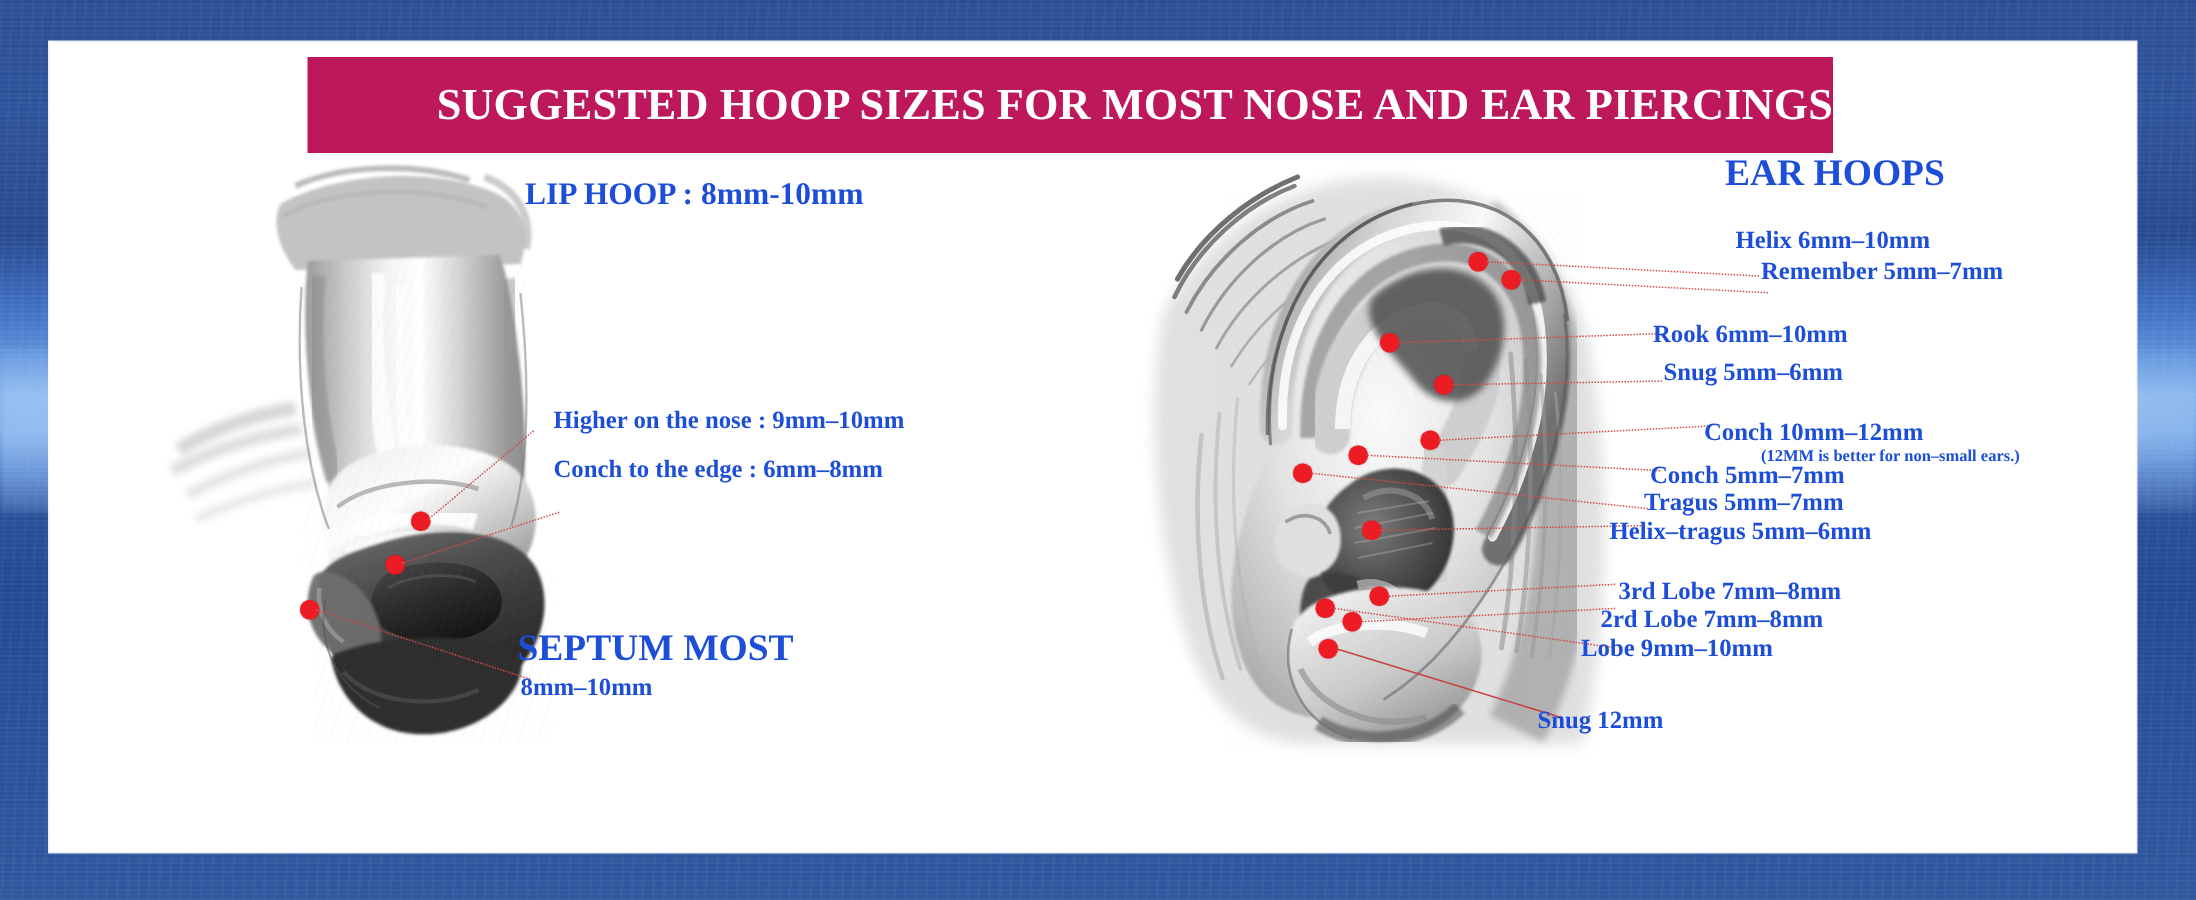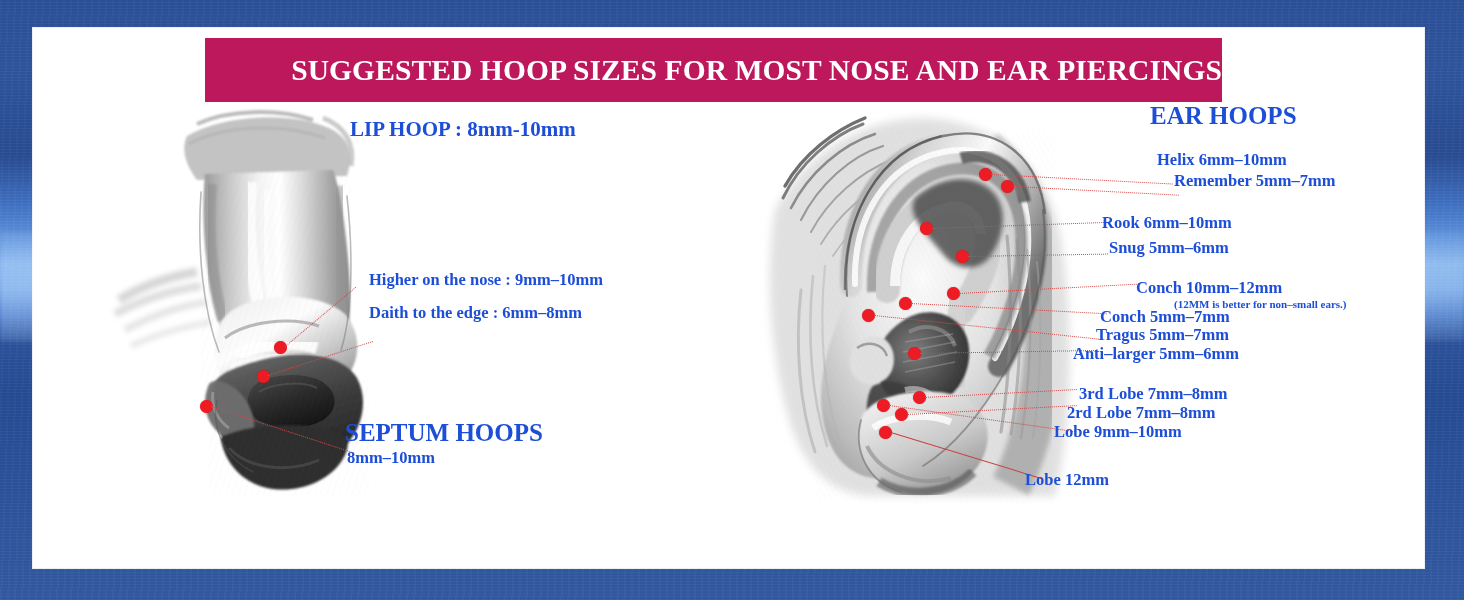--- a/index.html
+++ b/index.html
@@ -259,23 +259,23 @@
 
   <div class="leader" style="left:252px; top:318px; width:92px; transform:rotate(-40deg);"></div>
   <div class="leader" style="left:235px; top:347px; width:110px; transform:rotate(-18deg);"></div>
   <div class="leader" style="left:178px; top:378px; width:150px; transform:rotate(18deg);"></div>
 
   <div class="lbl head-md" style="left:317px; top:91px;">LIP HOOP : 8mm-10mm</div>
 
 
   <div class="lbl body-md" style="left:336px; top:212px;margin-top:32px;">Higher on the nose : 9mm–10mm</div>
 
-  <div class="lbl body-md" style="left:336px; top:277px;">Daith to the edge : 6mm–8mm</div>
-
-  <div class="lbl head-lg" style="left:312px; top:392px;">SEPTUM HOOPS</div>
+  <div class="lbl body-md" style="left:336px; top:277px;">Conch to the edge : 6mm–8mm</div>
+
+  <div class="lbl head-lg" style="left:312px; top:392px;">SEPTUM MOST</div>
 
   <div class="lbl body-md" style="left:314px; top:422px;">8mm–10mm</div>
 
   <svg id="ear-art" style="left:722px; top:62px;" width="330" height="420" viewBox="0 0 330 420">
     <defs>
       <radialGradient id="earSkin" cx="0.45" cy="0.42" r="0.72">
         <stop offset="0%" stop-color="#fbfbfb"></stop>
         <stop offset="45%" stop-color="#e3e3e3"></stop>
         <stop offset="78%" stop-color="#bdbdbd"></stop>
         <stop offset="100%" stop-color="#9a9a9a"></stop>
@@ -443,24 +443,24 @@
   <div class="lbl body-md" style="left:1076px; top:212px;">Snug 5mm–6mm</div>
 
   <div class="lbl body-md" style="left:1103px; top:252px;">Conch 10mm–12mm</div>
 
   <div class="lbl tiny" style="left:1097px; top:271px;">(12MM is better for non–small ears.)</div>
 
   <div class="lbl body-md" style="left:1067px; top:281px;">Conch 5mm–7mm</div>
 
   <div class="lbl body-md" style="left:1063px; top:299px;">Tragus 5mm–7mm</div>
 
-  <div class="lbl body-md" style="left:1040px; top:318px;">Anti–larger 5mm–6mm</div>
+  <div class="lbl body-md" style="left:1040px; top:318px;">Helix–tragus 5mm–6mm</div>
 
   <div class="lbl body-md" style="left:1046px; top:358px;">3rd Lobe 7mm–8mm</div>
 
   <div class="lbl body-md" style="left:1034px; top:377px;">2rd Lobe 7mm–8mm</div>
 
   <div class="lbl body-md" style="left:1021px; top:396px;">Lobe 9mm–10mm</div>
 
-  <div class="lbl body-md" style="left:992px; top:444px;">Lobe 12mm</div>
+  <div class="lbl body-md" style="left:992px; top:444px;">Snug 12mm</div>
 
 
 </div>
 
 </body></html>

